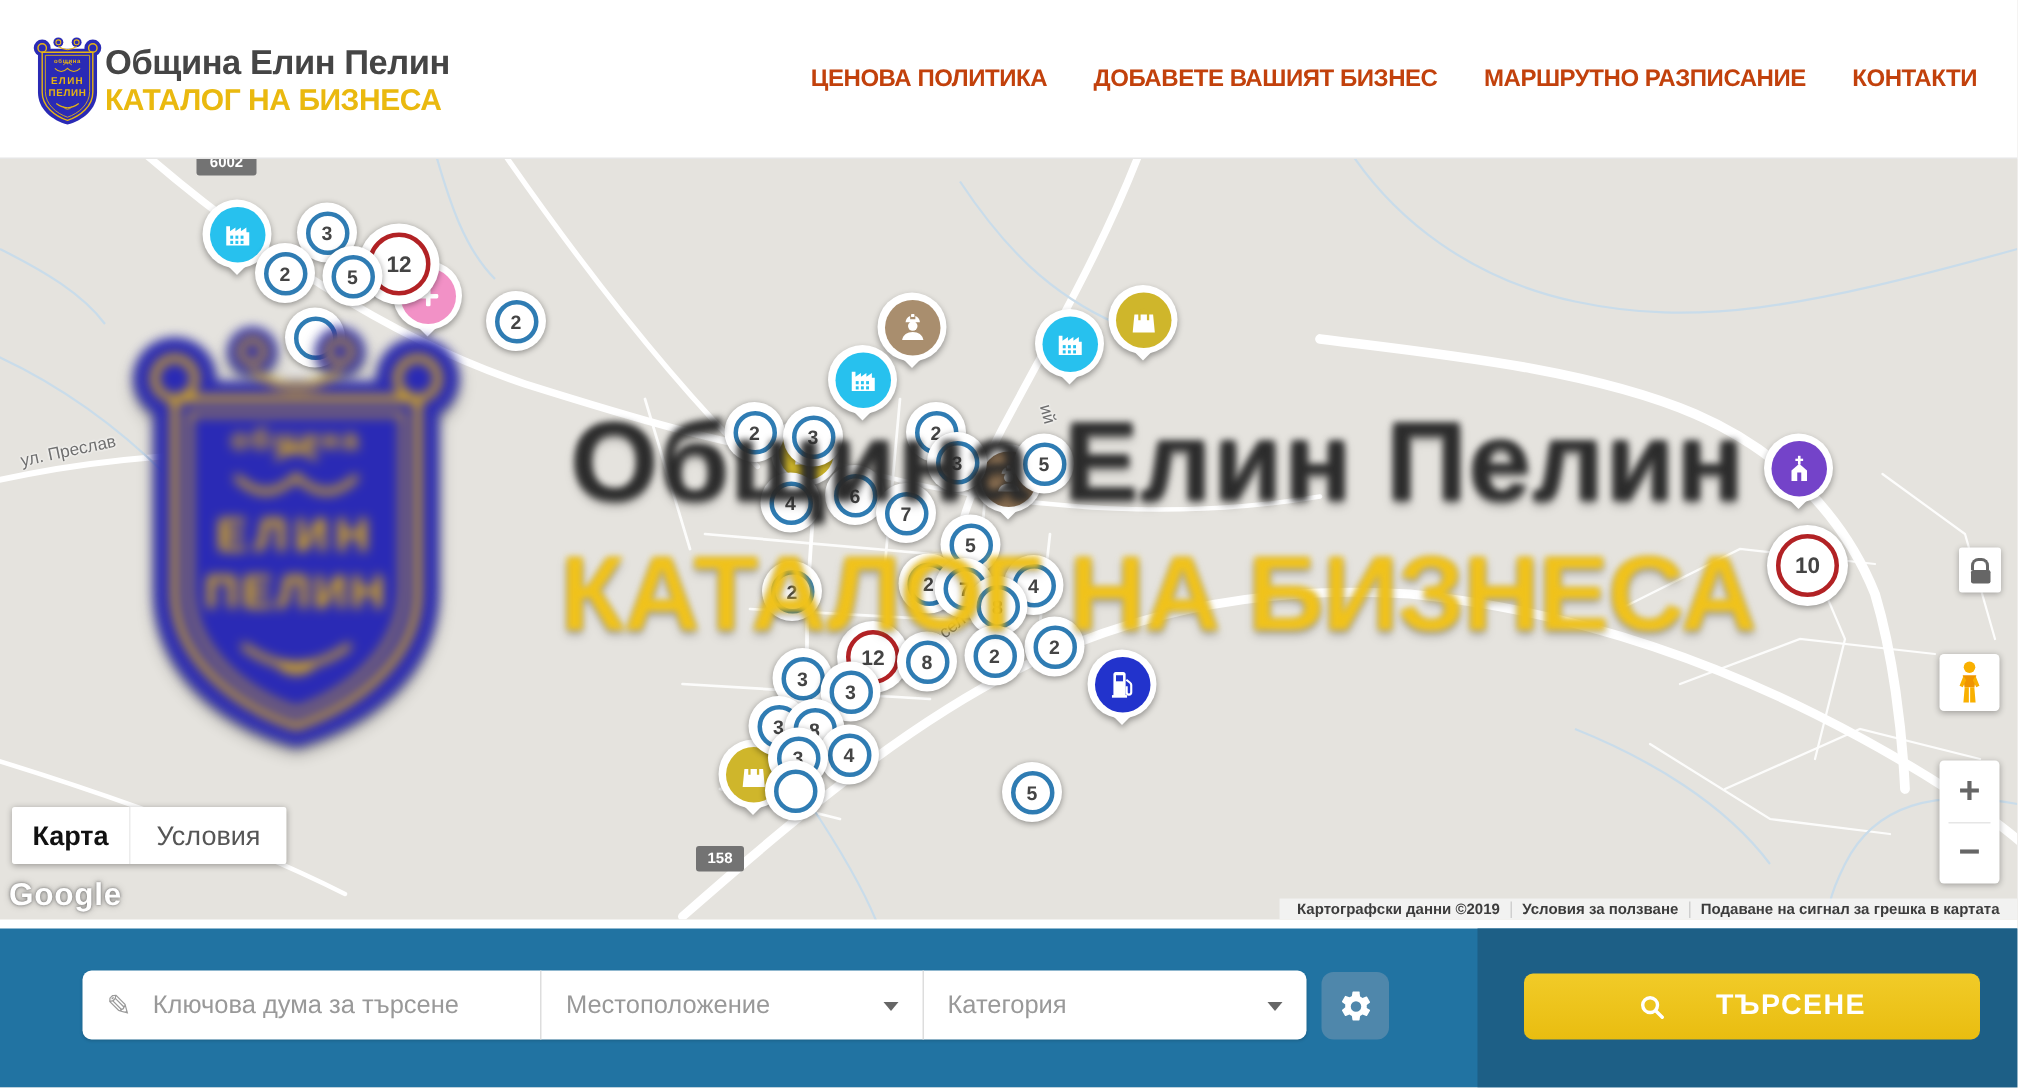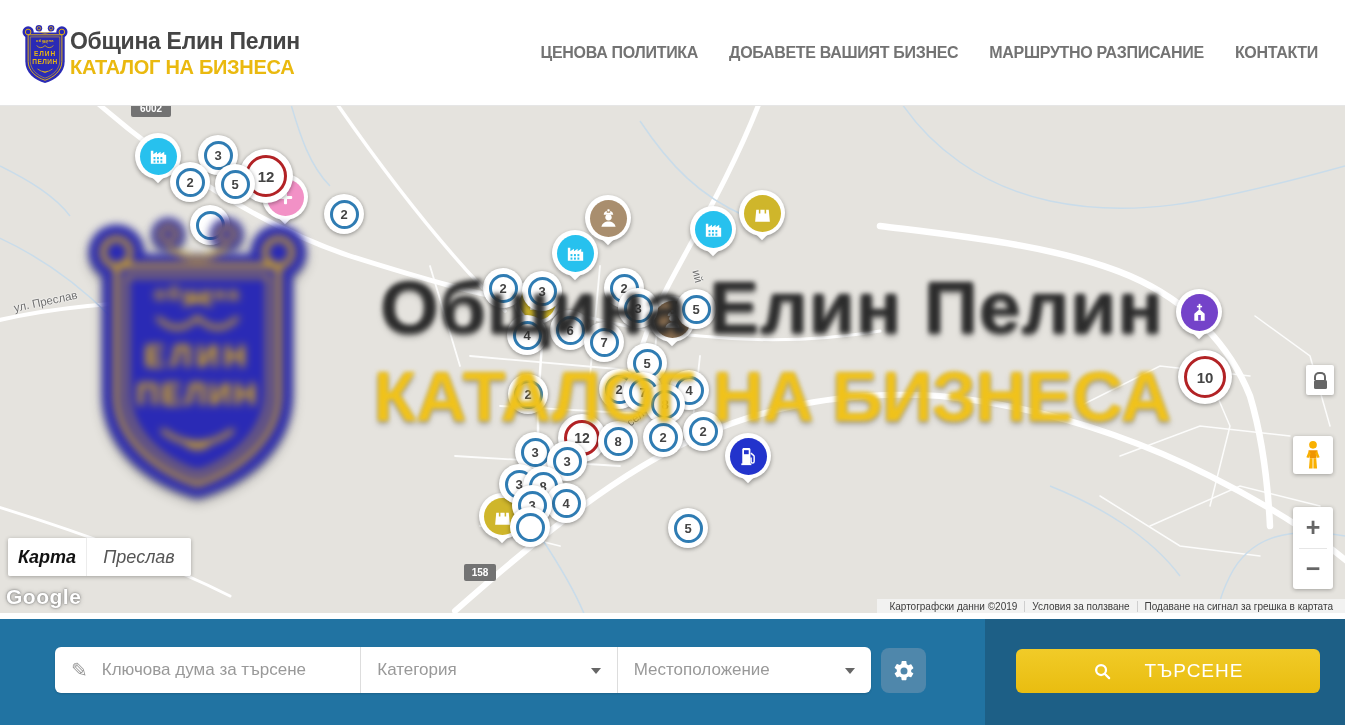--- a/index.html
+++ b/index.html
@@ -9,21 +9,21 @@
 
   
   .header{position:absolute;left:0;top:0;width:1345px;height:105px;background:#fff;
           border-bottom:1px solid #e6e6e6;z-index:20;}
   .brand{position:absolute;left:20px;top:24px;display:flex;align-items:center;}
   .brand-logo{width:50px;height:60px;}
   .brand-text{margin-left:0;}
   .brand-title{font-size:23px;font-weight:bold;color:#454545;letter-spacing:-0.3px;line-height:1.1;}
   .brand-subtitle{font-size:20px;font-weight:bold;color:#eab90f;letter-spacing:-0.3px;line-height:1.2;}
   .nav{position:absolute;right:27px;top:0;height:105px;display:flex;align-items:center;gap:31px;}
-  .nav-item{font-size:16px;font-weight:bold;color:#737373;letter-spacing:-0.3px;
+  .nav-item{font-size:16px;font-weight:bold;color:#c2410c;letter-spacing:-0.3px;
             text-transform:uppercase;cursor:pointer;white-space:nowrap;}
 
   
   .map{position:absolute;left:0;top:106px;width:1345px;height:507px;background:#e5e3de;
        overflow:hidden;cursor:grab;}
   .roads{position:absolute;left:0;top:0;z-index:1;}
 
   .road-shield{position:absolute;background:#737373;color:#fff;font-size:10px;font-weight:bold;
                text-align:center;line-height:17px;height:17px;border-radius:2px;z-index:2;}
   .street-label{position:absolute;color:#6f6f6f;font-size:11.5px;z-index:2;white-space:nowrap;
@@ -49,29 +49,29 @@
   .wm-text{position:absolute;left:332px;top:158px;width:880px;text-align:center;z-index:6;}
   .wm-line1{font-size:75px;font-weight:bold;color:#2b2b2b;letter-spacing:1px;white-space:nowrap;
             filter:blur(2.6px) drop-shadow(0 3px 2px rgba(0,0,0,.35));}
   .wm-line2{margin-top:6px;font-size:71px;font-weight:bold;color:#f0c21a;letter-spacing:-1px;white-space:nowrap;
             filter:blur(2.2px) drop-shadow(0 3px 2px rgba(0,0,0,.3));}
 
   
   .maptype{position:absolute;left:8px;bottom:37px;display:flex;z-index:8;
            box-shadow:0 1px 4px rgba(0,0,0,.3);border-radius:2px;overflow:hidden;}
   .maptype .mt-btn{height:38px;background:#fff;display:flex;align-items:center;justify-content:center;
-           font-size:18px;cursor:pointer;font-style:italic;}
+           font-size:18px;cursor:pointer;}
   .mt-map{width:78px;font-weight:bold;color:#111;}
   .mt-sat{width:104px;color:#565656;border-left:1px solid #ececec;}
   .google-logo{position:absolute;left:6px;bottom:4px;z-index:8;font-size:21px;color:#fff;
                letter-spacing:.5px;font-weight:bold;
                text-shadow:0 0 2px rgba(90,90,90,.8),0 0 4px rgba(90,90,90,.5);}
   .attribution{position:absolute;right:0;bottom:0;height:14px;z-index:8;display:flex;align-items:center;
                background:rgba(245,245,245,.85);font-size:10px;color:#3c3c3c;padding:0 5px;}
-  .attribution span{padding:0 7px;white-space:nowrap;}
+  .attribution span{padding:0 7px;white-space:nowrap;font-weight:bold;}
   .attribution span + span{border-left:1px solid #cfcfcf;}
   .gm-btn{position:absolute;background:#fff;border-radius:2px;z-index:8;cursor:pointer;
           box-shadow:0 1px 4px rgba(0,0,0,.3);display:flex;align-items:center;justify-content:center;}
   .lock-btn{left:1306px;top:259px;width:28px;height:30px;flex-direction:column;}
   .lock-shackle{width:8px;height:6px;border:2px solid #666;border-bottom:none;border-radius:5px 5px 0 0;}
   .lock-body{width:13px;height:9px;background:#666;border-radius:1.5px;}
   .pegman-btn{left:1293px;top:330px;width:40px;height:38px;border-radius:3px;}
   .pegman-btn svg{width:26px;height:30px;}
   .zoomctrl{position:absolute;left:1293px;top:401px;width:40px;height:82px;background:#fff;z-index:8;
             border-radius:3px;box-shadow:0 1px 4px rgba(0,0,0,.3);display:flex;flex-direction:column;}
@@ -96,21 +96,21 @@
   .select-label{font-size:17px;color:#999;margin-left:16px;}
   .caret{position:absolute;right:16px;top:50%;margin-top:-2px;width:0;height:0;
          border-left:5px solid transparent;border-right:5px solid transparent;border-top:6px solid #666;}
   .gear-btn{position:absolute;left:881px;top:29px;width:45px;height:45px;background:#4f87ab;
             border-radius:8px;display:flex;align-items:center;justify-content:center;cursor:pointer;}
   .gear-btn svg{width:24px;height:24px;}
   .search-btn{position:absolute;left:1016px;top:30px;width:304px;height:44px;border-radius:6px;
               background:linear-gradient(180deg,#f1cb28,#e9bd10);display:flex;align-items:center;
               justify-content:center;gap:12px;cursor:pointer;}
   .search-btn svg{width:19px;height:19px;}
-  .search-btn span{font-size:19px;font-weight:normal;color:#fff;letter-spacing:1px;margin-left:21px;}
+  .search-btn span{font-size:19px;font-weight:bold;color:#fff;letter-spacing:1px;margin-left:21px;}
 </style>
 </head>
 <body>
 
 <div class="page">
 
   <div class="header">
     <div class="brand">
       <span class="brand-logo" id="header-logo"><svg viewBox="0 0 100 128" width="100%" height="100%">
     <g fill="#2a2ab5">
@@ -481,21 +481,21 @@
       <text x="50" y="85" font-size="14" letter-spacing="1">ПЕЛИН</text>
     </g>
   </svg></span>
     <div class="wm-text">
       <div class="wm-line1">Община Елин Пелин</div>
       <div class="wm-line2">КАТАЛОГ НА БИЗНЕСА</div>
     </div>
 
     <div class="maptype">
       <div class="mt-btn mt-map">Карта</div>
-      <div class="mt-btn mt-sat">Преслав</div>
+      <div class="mt-btn mt-sat">Условия</div>
     </div>
     <div class="google-logo">Google</div>
     <div class="attribution" id="attribution">
         <span>Картографски данни ©2019</span>
         <span>Условия за ползване</span>
         <span>Подаване на сигнал за грешка в картата</span>
       </div>
 
     <div class="gm-btn lock-btn">
       <span class="lock-shackle"></span>
@@ -516,26 +516,26 @@
     </div>
   </div>
 
   <div class="searchbar">
     <div class="searchbar-right"></div>
     <div class="input-group">
       <div class="seg seg-keyword">
         <span class="pencil">✎</span>
         <input class="kw-input" type="text" placeholder="Ключова дума за търсене" style="">
       </div>
+      <div class="seg seg-location">
+        <span class="select-label">Местоположение</span>
+        <span class="caret"></span>
+      </div>
       <div class="seg seg-category">
         <span class="select-label">Категория</span>
-        <span class="caret"></span>
-      </div>
-      <div class="seg seg-location">
-        <span class="select-label">Местоположение</span>
         <span class="caret"></span>
       </div>
     </div>
     <div class="gear-btn">
       <svg viewBox="0 0 24 24" fill="#fff">
         <path d="M19.14 12.94a7.4 7.4 0 0 0 .06-.94 7.4 7.4 0 0 0-.06-.94l2.03-1.58a.5.5 0 0 0 .12-.64l-1.92-3.32a.5.5 0 0 0-.61-.22l-2.39.96a7.3 7.3 0 0 0-1.62-.94l-.36-2.54A.5.5 0 0 0 13.9 2h-3.8a.5.5 0 0 0-.49.42l-.36 2.54a7.3 7.3 0 0 0-1.62.94l-2.39-.96a.5.5 0 0 0-.61.22L2.71 8.48a.5.5 0 0 0 .12.64l2.03 1.58a7.4 7.4 0 0 0 0 1.88l-2.03 1.58a.5.5 0 0 0-.12.64l1.92 3.32c.14.24.42.34.61.22l2.39-.96c.5.38 1.03.7 1.62.94l.36 2.54a.5.5 0 0 0 .49.42h3.8a.5.5 0 0 0 .49-.42l.36-2.54a7.3 7.3 0 0 0 1.62-.94l2.39.96c.23.09.47 0 .61-.22l1.92-3.32a.5.5 0 0 0-.12-.64zM12 15.5A3.5 3.5 0 1 1 15.5 12 3.5 3.5 0 0 1 12 15.5z"></path>
       </svg>
     </div>
     <div class="search-btn">
       <svg viewBox="0 0 20 20" fill="none" stroke="#fff" stroke-width="2.4">

